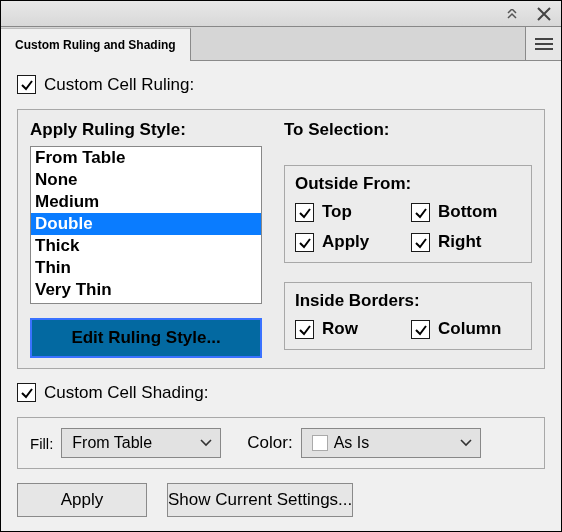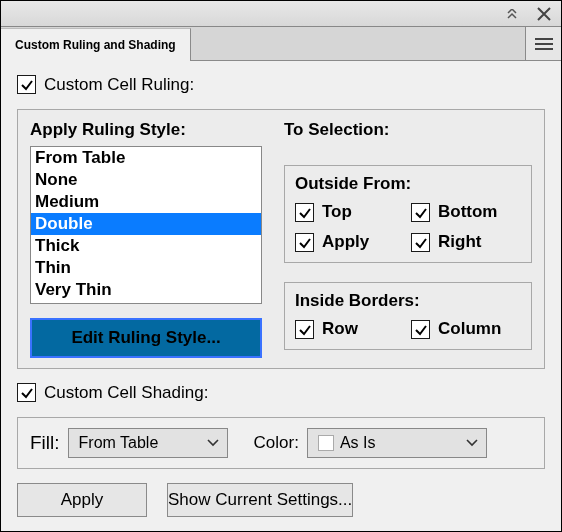--- a/index.html
+++ b/index.html
@@ -295,21 +295,21 @@
     <div class="check-row">
       <span class="chk">
         <svg width="14" height="14" viewBox="0 0 14 14">
             <path d="M2 7 L6 11 L12 3" fill="none" stroke="#000" stroke-width="2"></path>
           </svg>
       </span>
       <span class="lbl">Custom Cell Shading:</span>
     </div>
 
     <div class="shade-box">
-      <span style="font-size:19px;">Fill:</span>
+      <span style="font-size:15px;">Fill:</span>
       <div class="combo" style="width:160px;">
         <span>From Table</span>
         <span class="caret">
             <svg width="12" height="8" viewBox="0 0 12 8">
               <path d="M1 1 L6 6 L11 1" fill="none" stroke="#333" stroke-width="1.6"></path>
             </svg>
           </span>
       </div>
       <span style="width:10px;"></span>
       <span style="font-size:17px;">Color:</span>

